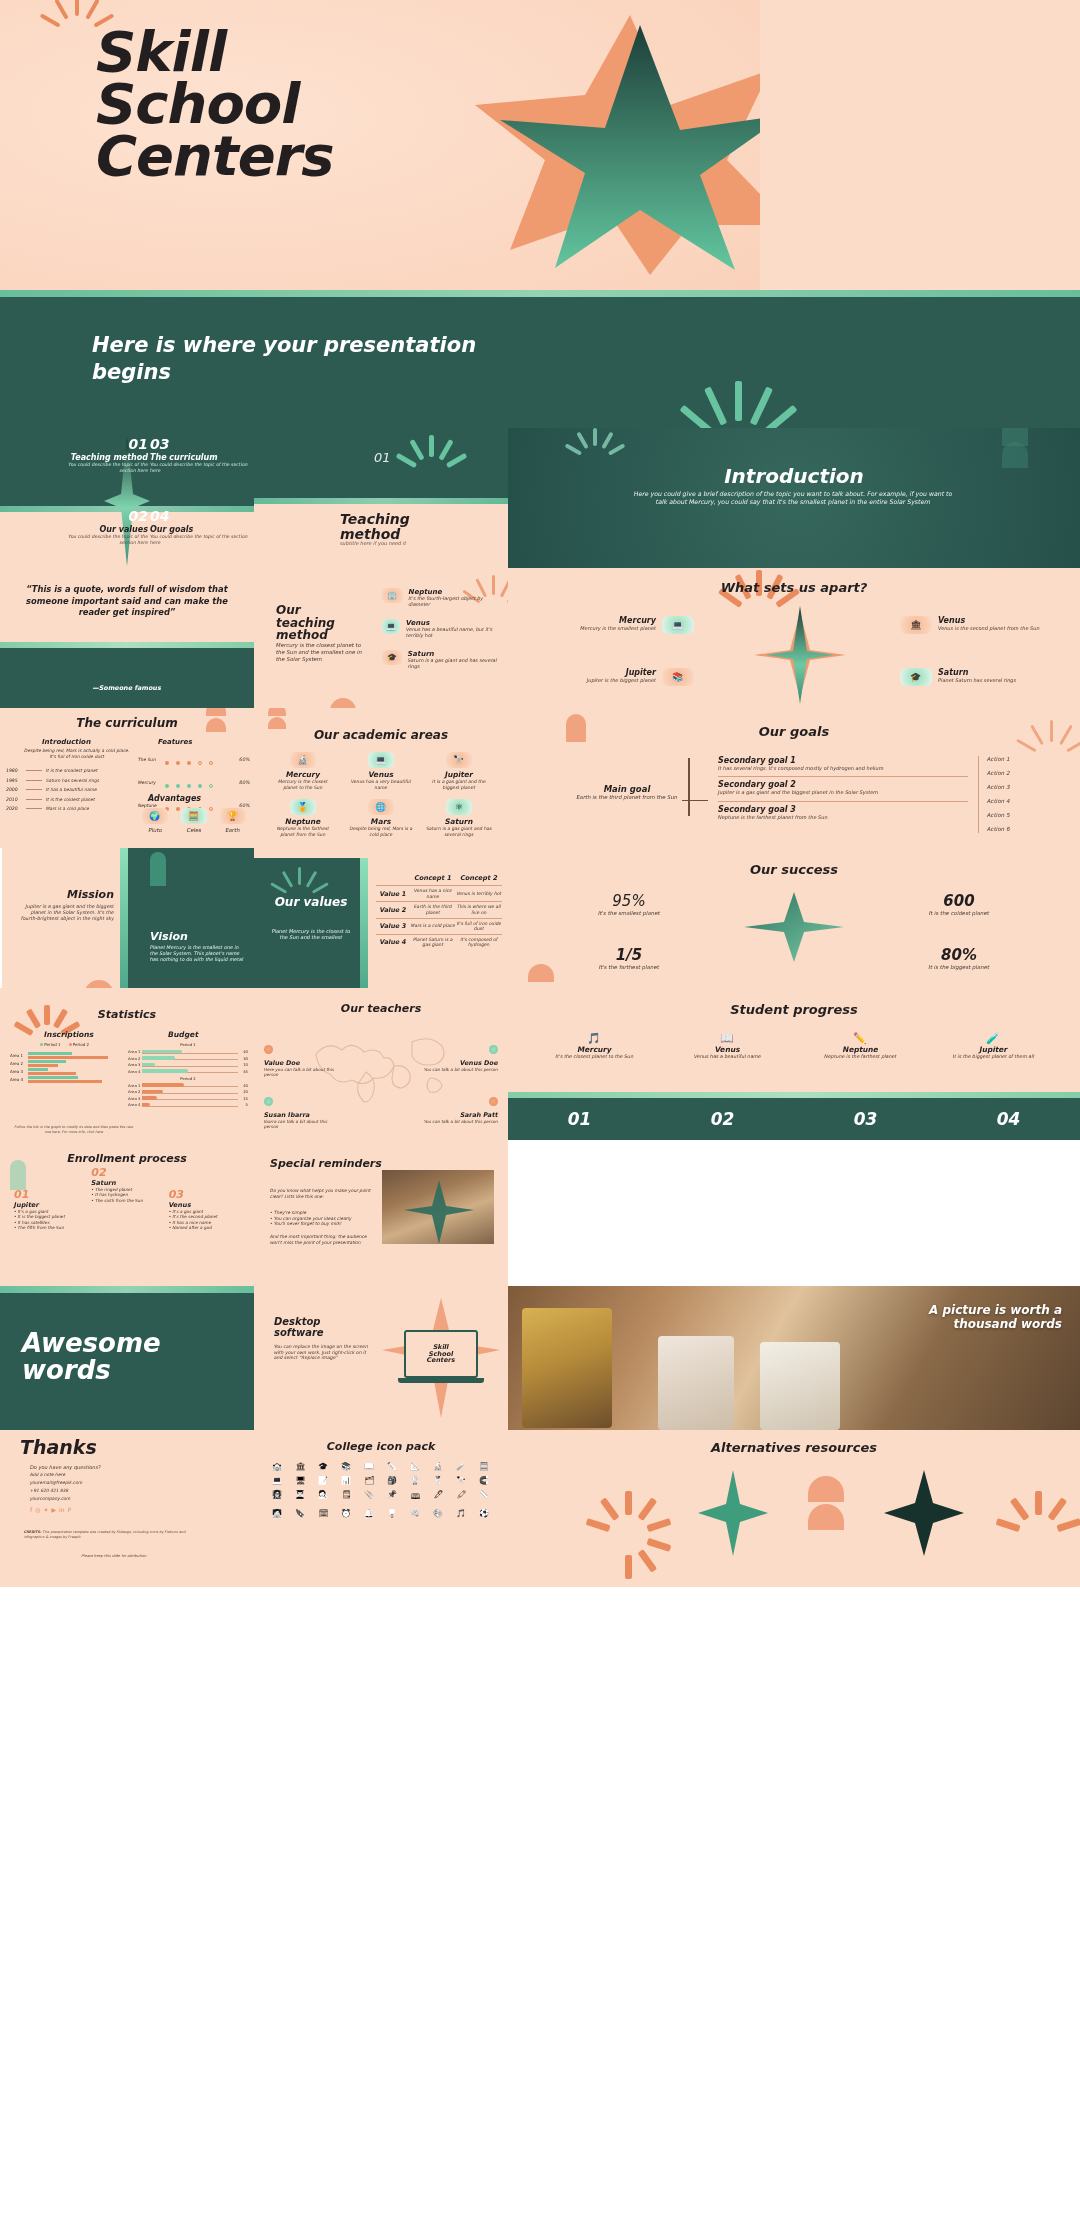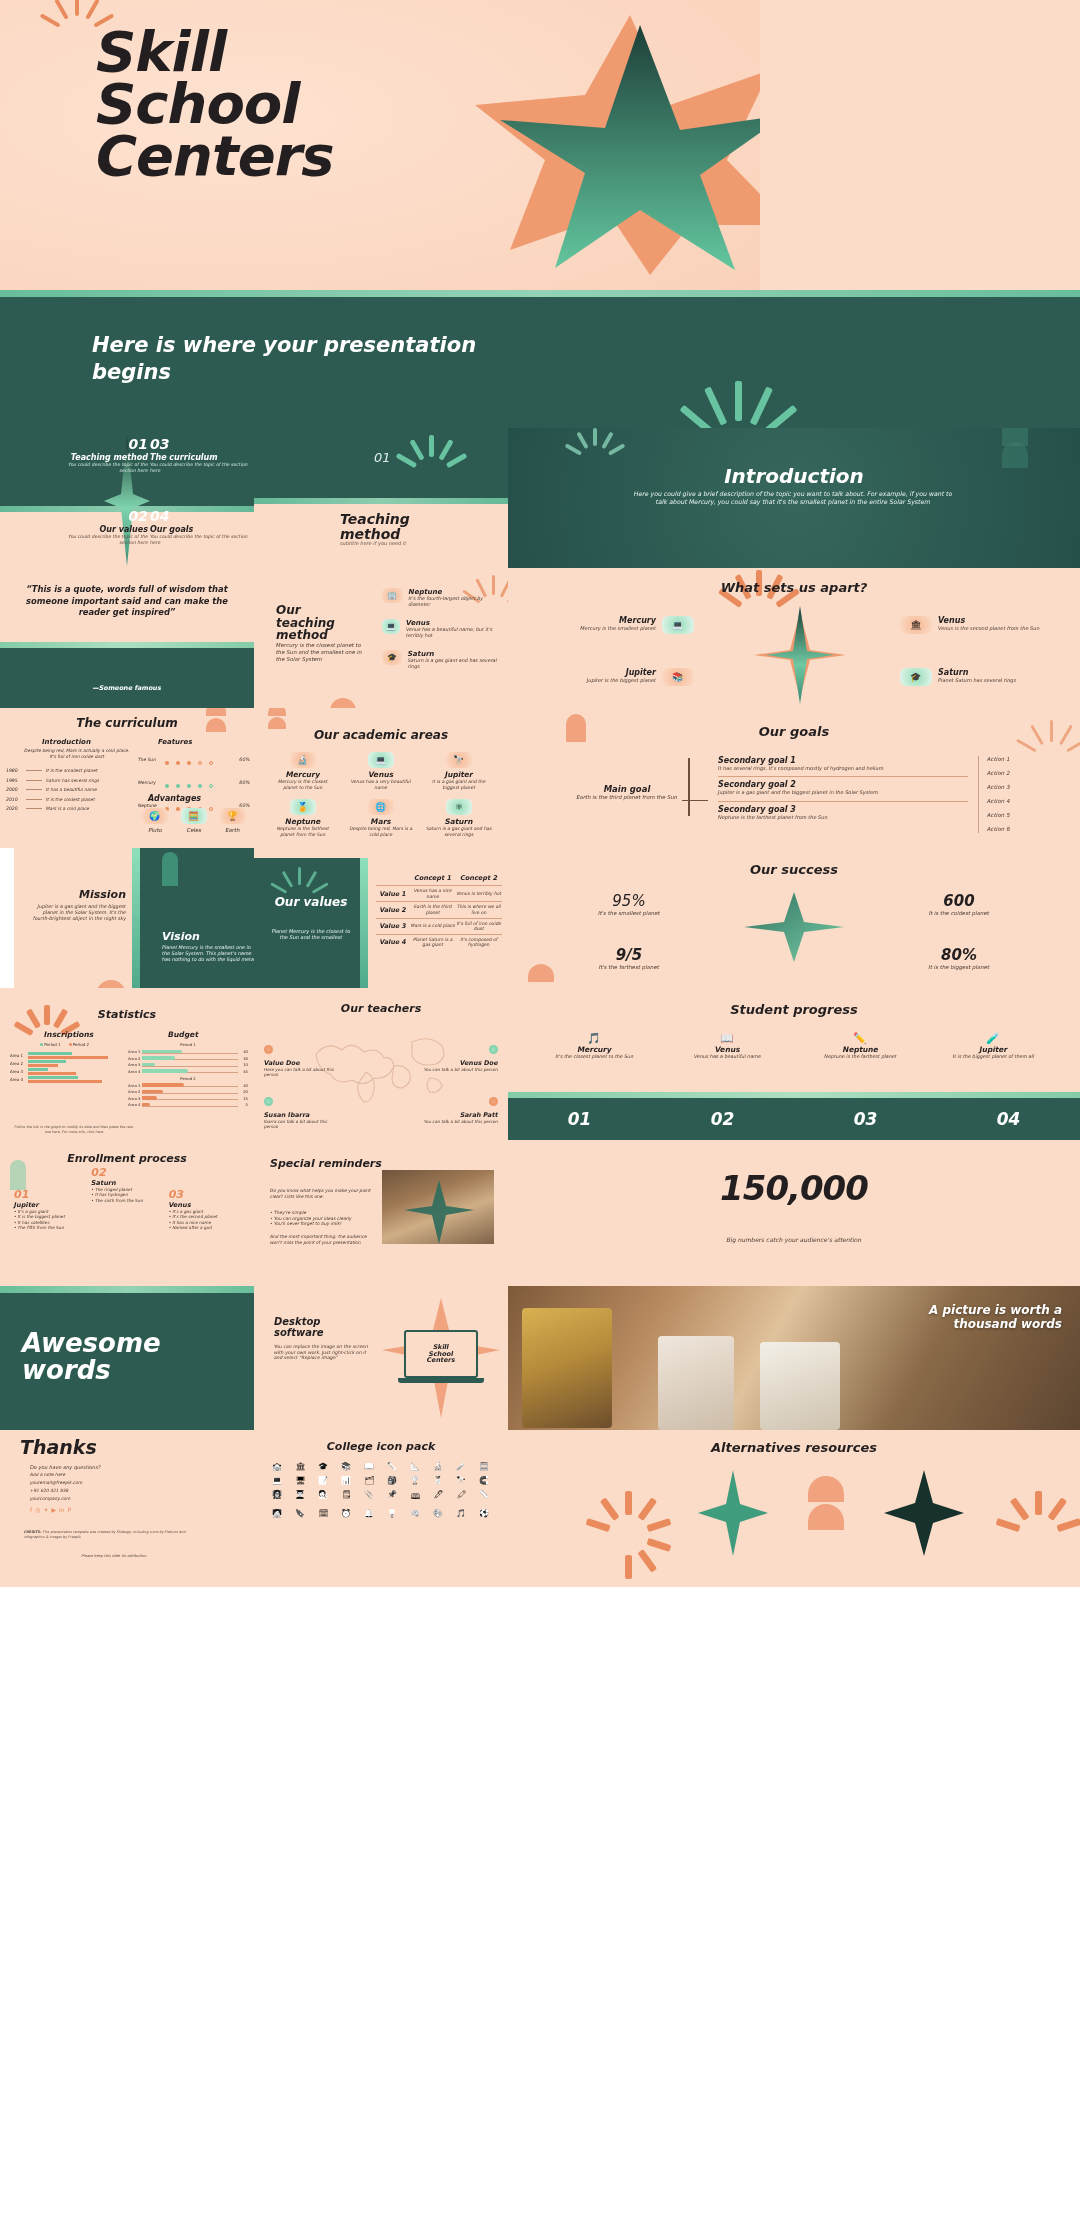--- a/index.html
+++ b/index.html
@@ -423,21 +423,21 @@
     <div style="position:absolute;left:470px;top:48px;width:70px;border-left:1px solid #cf9e84;padding-left:8px;">
       <div class="hw body-txt" style="font-size:5.6px;margin-bottom:7px;">Action 1</div>
       <div class="hw body-txt" style="font-size:5.6px;margin-bottom:7px;">Action 2</div>
       <div class="hw body-txt" style="font-size:5.6px;margin-bottom:7px;">Action 3</div>
       <div class="hw body-txt" style="font-size:5.6px;margin-bottom:7px;">Action 4</div>
       <div class="hw body-txt" style="font-size:5.6px;margin-bottom:7px;">Action 5</div>
       <div class="hw body-txt" style="font-size:5.6px;">Action 6</div>
     </div>
   </div>
 
-  <div class="slide" style="left:14px;top:848px;width:254px;height:140px;">
+  <div class="slide" style="left:2px;top:848px;width:254px;height:140px;">
     <div style="position:absolute;left:124px;top:0;width:130px;height:140px;background:var(--green);"></div>
     <div style="position:absolute;left:118px;top:0;width:8px;height:140px;background:linear-gradient(180deg,#8fe0bb,#4fa98a);"></div>
     <div class="arch g" style="left:148px;top:4px;width:16px;height:34px;background:#3f8f77;"></div>
     <div class="arch" style="left:82px;bottom:-14px;width:30px;height:22px;"></div>
     <div class="hw ttl" style="position:absolute;left:16px;top:40px;width:96px;text-align:right;font-size:11px;font-weight:700;">Mission</div>
     <div class="hw body-txt" style="position:absolute;left:16px;top:56px;width:96px;text-align:right;font-size:4.8px;">Jupiter is a gas giant and the biggest planet in the Solar System. It's the fourth-brightest object in the night sky</div>
     <div class="hw ttl-l" style="position:absolute;left:148px;top:82px;font-size:11px;">Vision</div>
     <div class="hw body-lt" style="position:absolute;left:148px;top:97px;width:96px;font-size:4.8px;">Planet Mercury is the smallest one in the Solar System. This planet's name has nothing to do with the liquid metal</div>
   </div>
 
@@ -497,21 +497,21 @@
     </svg>
     <div style="position:absolute;left:46px;top:44px;width:150px;text-align:center;">
       <div class="hw ttl" style="font-size:15px;font-weight:400;">95%</div>
       <div class="hw body-txt" style="font-size:5.4px;">It's the smallest planet</div>
     </div>
     <div style="position:absolute;left:376px;top:44px;width:150px;text-align:center;">
       <div class="hw ttl" style="font-size:15px;font-weight:700;">600</div>
       <div class="hw body-txt" style="font-size:5.4px;">It is the coldest planet</div>
     </div>
     <div style="position:absolute;left:46px;top:98px;width:150px;text-align:center;">
-      <div class="hw ttl" style="font-size:15px;font-weight:700;">9/5</div>
+      <div class="hw ttl" style="font-size:15px;font-weight:700;">1/5</div>
       <div class="hw body-txt" style="font-size:5.4px;">It's the farthest planet</div>
     </div>
     <div style="position:absolute;left:376px;top:98px;width:150px;text-align:center;">
       <div class="hw ttl" style="font-size:15px;font-weight:700;">80%</div>
       <div class="hw body-txt" style="font-size:5.4px;">It is the biggest planet</div>
     </div>
   </div>
 
   <div class="slide" style="left:0;top:988px;width:254px;height:152px;">
     <div class="sunburst" style="left:22px;top:12px;width:44px;height:44px;">
@@ -739,24 +739,20 @@
     <div class="hw body-txt" style="position:absolute;left:16px;top:94px;width:108px;font-size:4.4px;">And the most important thing: the audience won't miss the point of your presentation</div>
     <div style="position:absolute;right:14px;top:30px;width:112px;height:74px;overflow:hidden;">
       <div style="width:100%;height:100%;background:
         linear-gradient(160deg,#6f543c 0%,#a07a55 35%,#cfae86 60%,#7e6348 100%);"></div>
       <svg style="position:absolute;left:22px;top:10px;" width="70" height="64" viewBox="0 0 70 64">
         <polygon points="35,0 42,26 70,30 42,35 35,64 28,35 0,30 28,26" fill="#2d6b5c" opacity=".9"></polygon>
       </svg>
     </div>
   </div>
 
-  <div class="slide" style="left:508px;top:1140px;width:572px;height:146px;">
-    <div class="hw ttl" style="position:absolute;left:0;right:0;top:28px;text-align:center;font-size:34px;font-weight:700;letter-spacing:-1px;">150,000</div>
-    <div class="hw body-txt" style="position:absolute;left:0;right:0;top:96px;text-align:center;font-size:6px;">Big numbers catch your audience's attention</div>
-  </div>
 
   <div class="slide" style="left:0;top:1286px;width:254px;height:144px;background:var(--green);">
     <div class="bandtop"></div>
     <div class="hw ttl-l" style="position:absolute;left:22px;top:44px;width:210px;font-size:26px;line-height:1.05;">Awesome words</div>
   </div>
 
   <div class="slide" style="left:254px;top:1286px;width:254px;height:144px;">
     <div class="hw ttl" style="position:absolute;left:20px;top:30px;width:96px;font-size:10px;line-height:1.1;">Desktop software</div>
     <div class="hw body-txt" style="position:absolute;left:20px;top:58px;width:98px;font-size:4.6px;">You can replace the image on the screen with your own work. Just right-click on it and select “Replace image”</div>
     <svg style="position:absolute;left:128px;top:12px;" width="118" height="120" viewBox="0 0 118 120">

